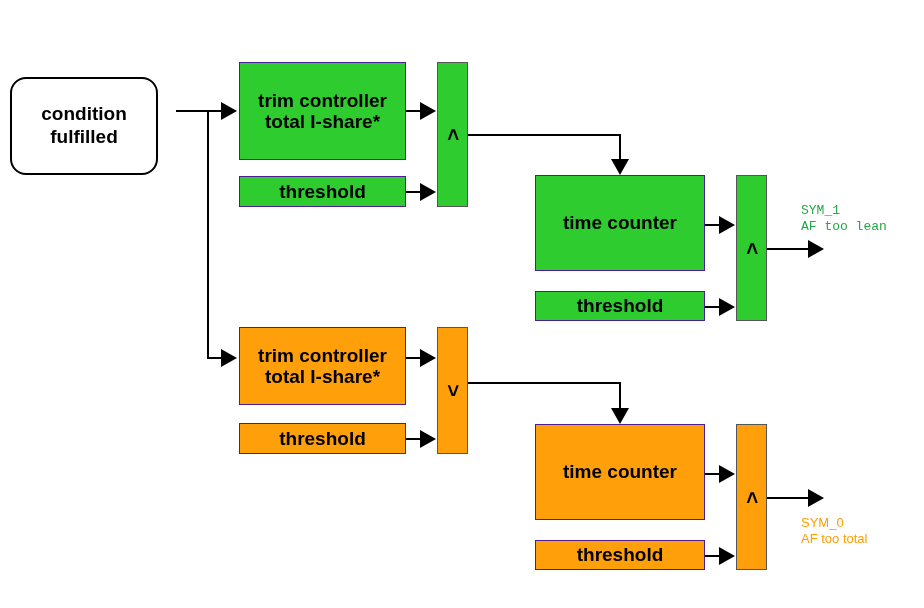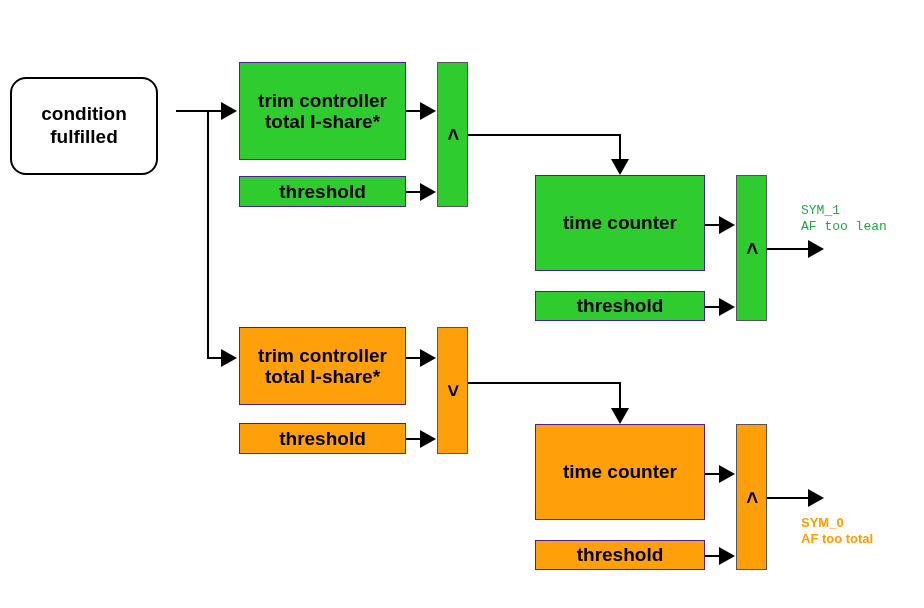--- a/index.html
+++ b/index.html
@@ -183,15 +183,15 @@
   <div class="hline" style="left:705px; top:555px; width:18px;"></div>
   <div class="arrow-r" style="left:719px; top:547px;"></div>
 
   <div class="cmp orange" style="left:736px; top:424px; width:31px; height:146px;">
     <span>&gt;</span>
   </div>
 
   <div class="hline" style="left:767px; top:497px; width:45px;"></div>
   <div class="arrow-r" style="left:808px; top:489px;"></div>
 
-  <div class="sym sym-orange" style="left:801px; top:515px;font-weight:bold;"><span>SYM_0</span><br><span>AF too total</span></div>
+  <div class="sym sym-orange" style="left:801px; top:515px;"><span>SYM_0</span><br><span>AF too total</span></div>
 
 </div>
 
 </body></html>

